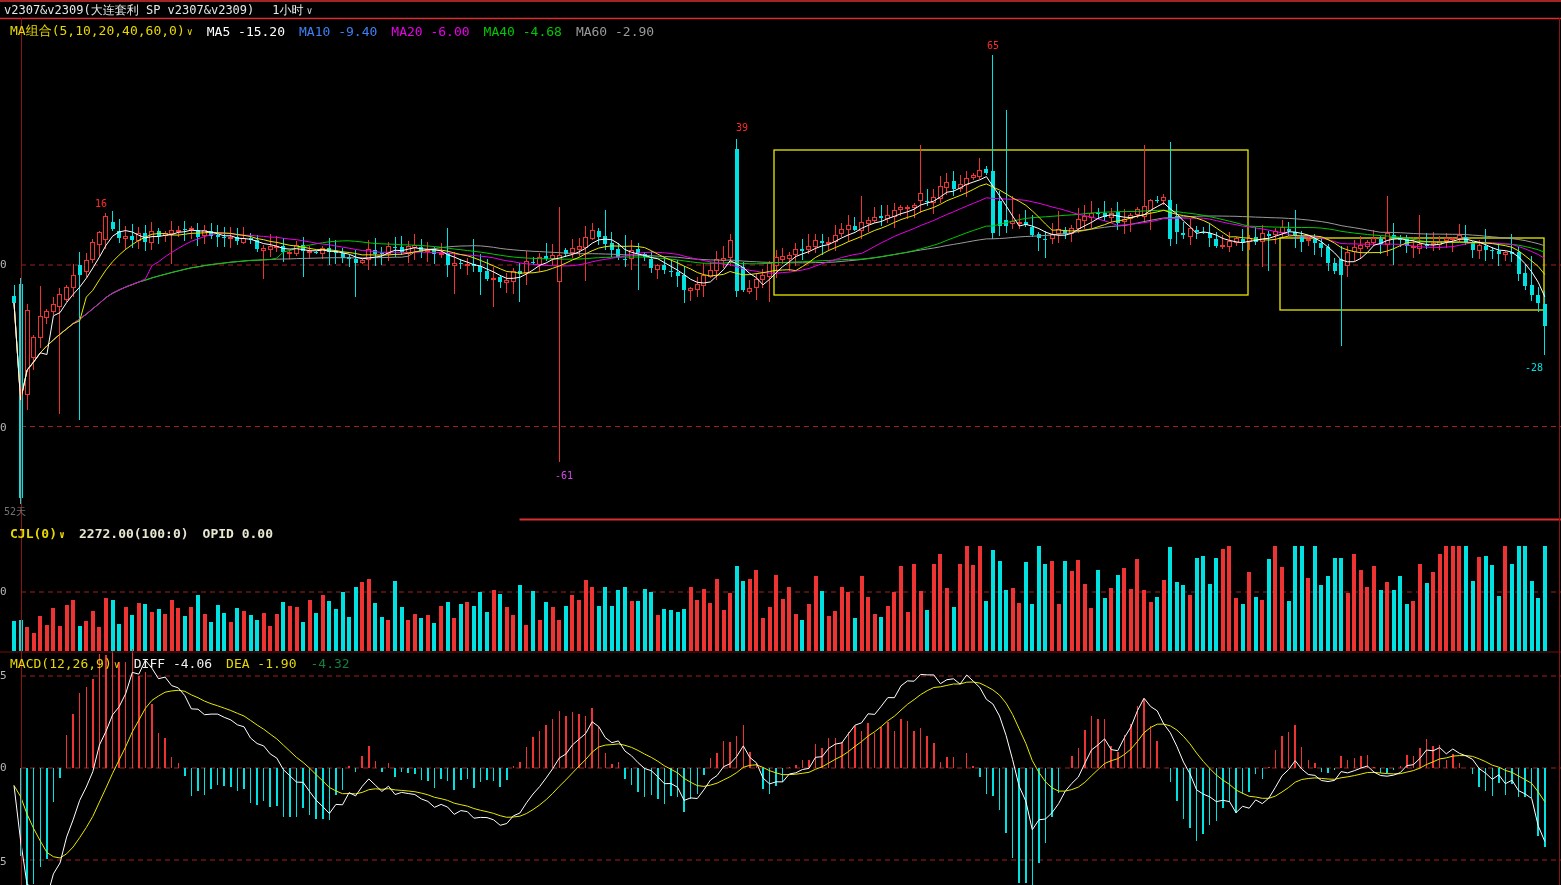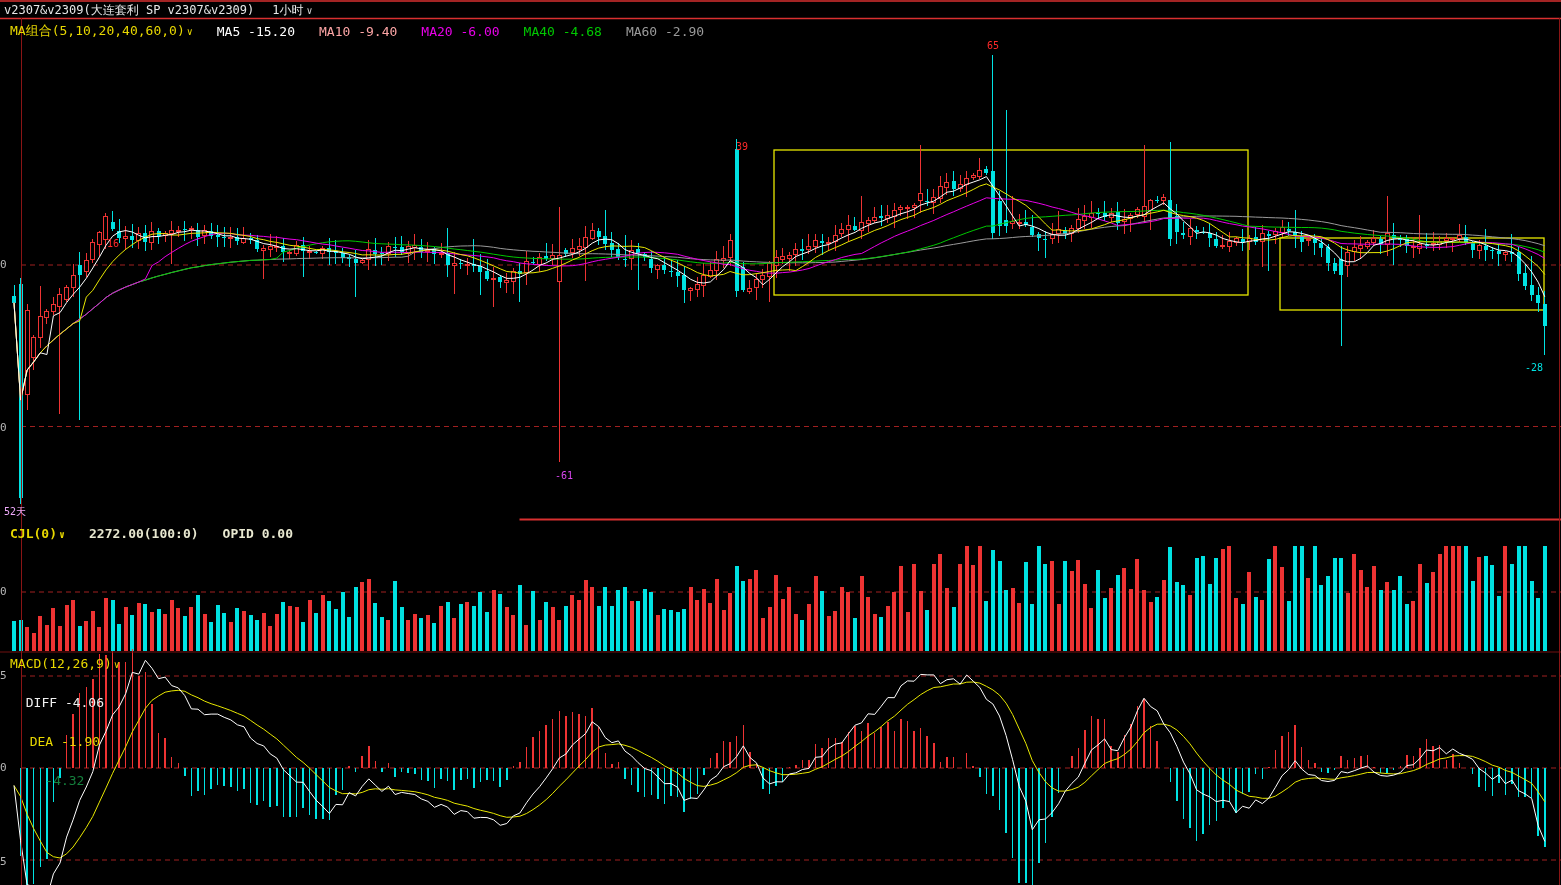--- a/index.html
+++ b/index.html
@@ -2,24 +2,24 @@
 <html><head>
 <meta charset="utf-8">
 <style>
   * { margin:0; padding:0; box-sizing:border-box; }
   html,body { background:#000; width:1561px; height:885px; overflow:hidden; }
   body { position:relative; font-family:"DejaVu Sans Mono","DejaVu Sans",sans-serif; }
   #chart-svg { position:absolute; left:0; top:0; }
   .overlay { position:absolute; white-space:nowrap; }
   #titlebar { top:2px; left:4px; font-size:12px; color:#e8e8e8; display:flex; gap:18px; align-items:center; }
   #titlebar .caret { color:#cfcfcf; font-size:10px; margin-left:3px; }
-  .legend-row { display:flex; gap:24px; font-size:13px; align-items:center; }
+  .legend-row { display:flex; gap:14px; font-size:13px; align-items:center; }
   #ma-legend { top:22px; left:10px; }
   #cjl-legend { top:526px; left:10px;font-weight:bold; }
-  #macd-legend { top:656px; left:10px;flex-direction:column; }
+  #macd-legend { top:656px; left:10px; }
   .caret-y { color:#e8d800; font-size:10px; margin-left:2px; }
   .axis-label { position:absolute; left:0; font-size:11px; color:#b8b8b8; transform:translateY(-55%); }
   .anno { position:absolute; font-size:10px; transform:translate(-50%,-100%); }
   .anno.start { transform:translate(0,-100%); }
 </style>
 </head>
 <body>
 
 <svg id="chart-svg" width="1561" height="885">
     <line x1="21" y1="265" x2="1561" y2="265" stroke="#a02020" stroke-width="1" stroke-dasharray="5,4"></line>
@@ -993,21 +993,21 @@
     <span>1小时</span><span class="caret">∨</span>
   </span>
 </div>
 
 <div id="ma-legend" class="overlay legend-row">
   <span style="color:#e8d800">
     <span>MA组合(5,10,20,40,60,0)</span><span class="caret-y">∨</span>
   </span>
 
 <span style="color: rgb(255, 255, 255);">MA5 -15.20</span>
-    <span style="color: #fca5a5;">MA10 -9.40</span>
+    <span style="color: #3b82f6;">MA10 -9.40</span>
     <span style="color: rgb(232, 0, 232);">MA20 -6.00</span>
     <span style="color: rgb(0, 200, 0);">MA40 -4.68</span>
     <span style="color: rgb(154, 154, 154); text-align: right;">MA60 -2.90</span>
   </div>
 
 <div id="cjl-legend" class="overlay legend-row">
   <span style="color:#e8d800">
     <span>CJL(0)</span><span class="caret-y">∨</span>
   </span>
   <span style="color:#e8e8d0">2272.00(100:0)</span>
@@ -1022,18 +1022,18 @@
   <span style="color:#e8d800">DEA -1.90</span>
   <span style="color:#15803d">-4.32</span>
 </div>
 
 <div class="axis-label" style="top: 265px;">0</div>
 <div class="axis-label" style="top: 428px;">0</div>
 <div class="axis-label" style="top: 592px;">0</div>
 <div class="axis-label" style="top: 676px;">5</div>
 <div class="axis-label" style="top: 768px;">0</div>
 <div class="axis-label" style="top: 862px;">5</div>
-<div class="anno" style="left: 113px; top: 209px; color: rgb(255, 42, 42); margin-top: 40px;">16</div>
-<div class="anno" style="left: 742px; top: 133px; color: rgb(255, 42, 42); margin-top: 19px;">39</div>
+<div class="anno" style="left: 101px; top: 209px; color: rgb(255, 42, 42);">16</div>
+<div class="anno" style="left: 742px; top: 133px; color: rgb(255, 42, 42);">39</div>
 <div class="anno" style="left: 993px; top: 51px; color: rgb(255, 42, 42);">65</div>
 <div class="anno" style="left: 564px; top: 481px; color: #d946ef;">-61</div>
 <div class="anno" style="left: 1534px; top: 373px; color: rgb(0, 226, 226);">-28</div>
-<div class="anno start" style="left: 4px; top: 519px; color: #f0abfc;">52天</div>
+<div class="anno start" style="left: 4px; top: 519px; color: #737373;">52天</div>
 
 </body></html>

